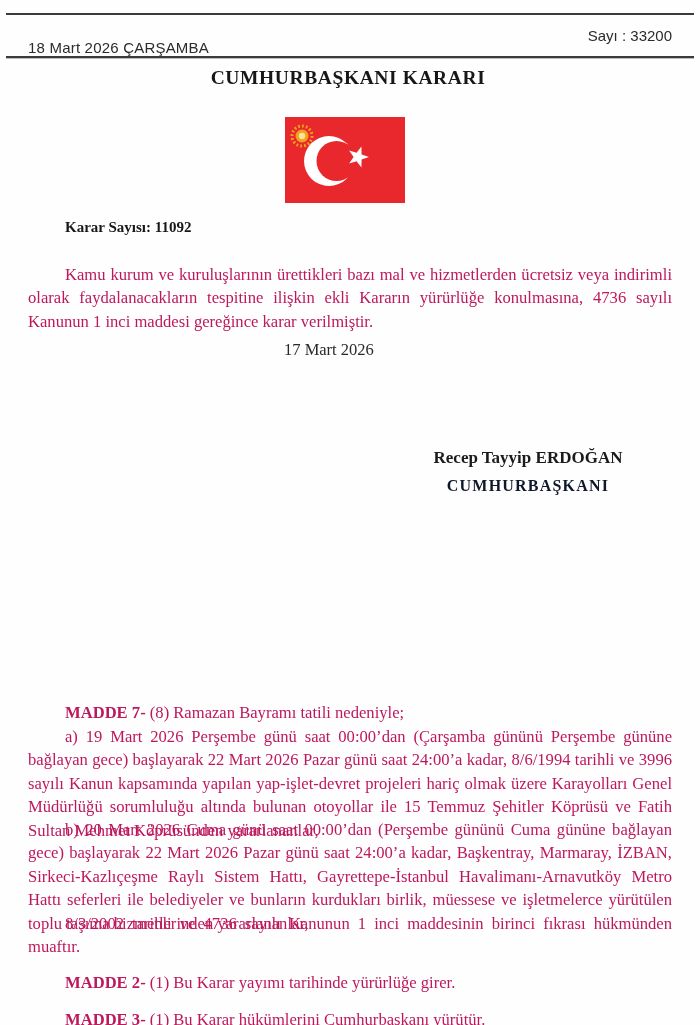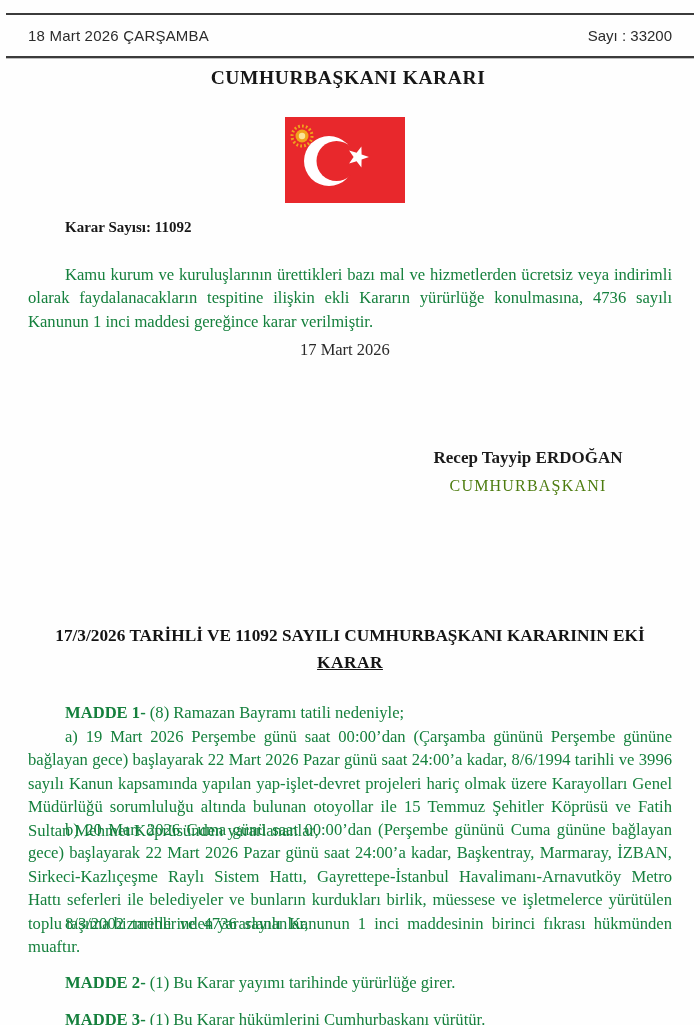--- a/index.html
+++ b/index.html
@@ -9,21 +9,21 @@
     background:#fefefe;
     font-family:"Liberation Serif", serif;
     color:#1e1e1e;
     overflow:hidden;
     filter:blur(0.3px);
   }
   .rule{position:absolute;left:6px;width:688px;height:2px;background:#3b3b3b;}
   #rule-top{top:13px;}
   #rule-mid{top:56px;box-shadow:0 1px 0 rgba(0,0,0,.25);}
   #masthead-date{
-    position:absolute;left:28px;top:27px;
+    position:absolute;left:28px;top:39px;
     font-family:"Liberation Sans", sans-serif;
     font-size:15px;color:#2b2b2b;letter-spacing:.2px;
   }
   #masthead-title{
     position:absolute;left:0;top:18px;width:700px;text-align:center;
     font-size:24px;font-weight:bold;color:#9b2532;letter-spacing:.3px;
   }
   #masthead-issue{
     position:absolute;right:28px;top:27px;
     font-family:"Liberation Sans", sans-serif;
@@ -36,32 +36,32 @@
   #flag{
     position:absolute;left:285px;top:117px;width:120px;height:86px;
   }
   #decree-number{
     position:absolute;left:65px;top:219px;
     font-size:15px;font-weight:bold;color:#171717;
   }
   .body-text{
     position:absolute;left:28px;width:644px;
     font-size:16.6px;line-height:23.5px;
-    text-align:justify;text-indent:37px;color:#15803d;
+    text-align:justify;text-indent:37px;color:#be185d;
   }
   #decree-body{top:246px;}
   #decree-date{
-    position:absolute;left:300px;top:340px;
+    position:absolute;left:284px;top:340px;
     font-size:16.5px;color:#2a2a2a;
   }
   #signature{
     position:absolute;left:418px;top:448px;width:220px;text-align:center;
   }
   #signer-name{font-size:17px;font-weight:bold;color:#1b1b1b;}
-  #signer-title{font-size:16px;color:#4d7c0f;letter-spacing:1.2px;margin-top:9px;}
+  #signer-title{font-size:16px;color:#0f172a;letter-spacing:1.2px;margin-top:9px;font-weight:bold;}
   #annex-title{
     position:absolute;left:28px;top:622px;width:644px;text-align:center;
     font-size:17.3px;font-weight:bold;color:#141414;line-height:27px;
   }
   #annex-title .underlined{text-decoration:underline;letter-spacing:.5px;}
   .article-label{font-weight:bold;}
   #m1-intro{top:684px;}
   #m1-a{top:708px;}
   #m1-b{top:801px;}
   #m1-close{top:895px;}
@@ -101,26 +101,22 @@
 
   <p class="body-text" id="decree-body">Kamu kurum ve kuruluşlarının ürettikleri bazı mal ve hizmetlerden ücretsiz veya indirimli olarak faydalanacakların tespitine ilişkin ekli Kararın yürürlüğe konulmasına, 4736 sayılı Kanunun 1 inci maddesi gereğince karar verilmiştir.</p>
 
   <div id="decree-date">17 Mart 2026</div>
 
   <div id="signature">
     <div id="signer-name">Recep Tayyip ERDOĞAN</div>
     <div id="signer-title">CUMHURBAŞKANI</div>
   </div>
 
-  <div id="annex-title">
-    <span>17/3/2026 TARİHLİ VE 11092 SAYILI CUMHURBAŞKANI KARARININ EKİ</span><br>
-    <span class="underlined">KARAR</span>
-  </div>
 
-  <p class="body-text" id="m1-intro"><span class="article-label">MADDE 1-</span><span> (8) Ramazan Bayramı tatili nedeniyle;</span></p>
+  <p class="body-text" id="m1-intro"><span class="article-label">MADDE 7-</span><span> (8) Ramazan Bayramı tatili nedeniyle;</span></p>
 
   <p class="body-text" id="m1-a">a) 19 Mart 2026 Perşembe günü saat 00:00’dan (Çarşamba gününü Perşembe gününe bağlayan gece) başlayarak 22 Mart 2026 Pazar günü saat 24:00’a kadar, 8/6/1994 tarihli ve 3996 sayılı Kanun kapsamında yapılan yap-işlet-devret projeleri hariç olmak üzere Karayolları Genel Müdürlüğü sorumluluğu altında bulunan otoyollar ile 15 Temmuz Şehitler Köprüsü ve Fatih Sultan Mehmet Köprüsünden yararlananlar,</p>
 
   <p class="body-text" id="m1-b">b) 20 Mart 2026 Cuma günü saat 00:00’dan (Perşembe gününü Cuma gününe bağlayan gece) başlayarak 22 Mart 2026 Pazar günü saat 24:00’a kadar, Başkentray, Marmaray, İZBAN, Sirkeci-Kazlıçeşme Raylı Sistem Hattı, Gayrettepe-İstanbul Havalimanı-Arnavutköy Metro Hattı seferleri ile belediyeler ve bunların kurdukları birlik, müessese ve işletmelerce yürütülen toplu taşıma hizmetlerinden yararlananlar,</p>
 
   <p class="body-text" id="m1-close">8/3/2002 tarihli ve 4736 sayılı Kanunun 1 inci maddesinin birinci fıkrası hükmünden muaftır.</p>
 
   <p class="body-text" id="m2"><span class="article-label">MADDE 2-</span><span> (1) Bu Karar yayımı tarihinde yürürlüğe girer.</span></p>
 
   <p class="body-text" id="m3"><span class="article-label">MADDE 3-</span><span> (1) Bu Karar hükümlerini Cumhurbaşkanı yürütür.</span></p>

